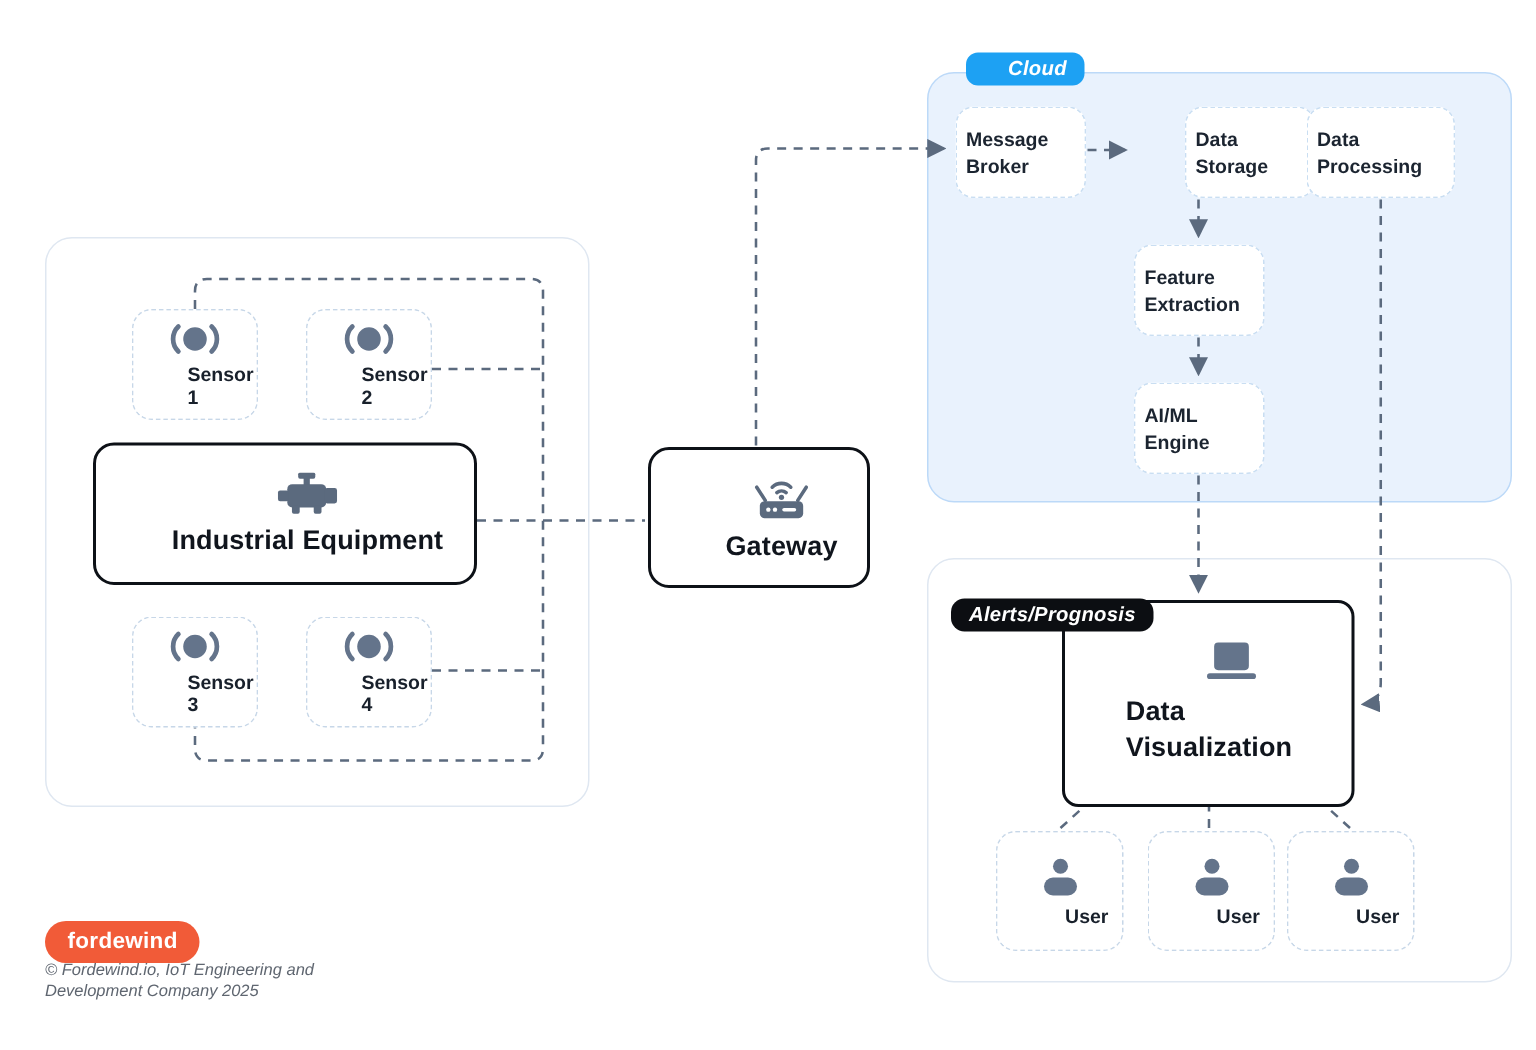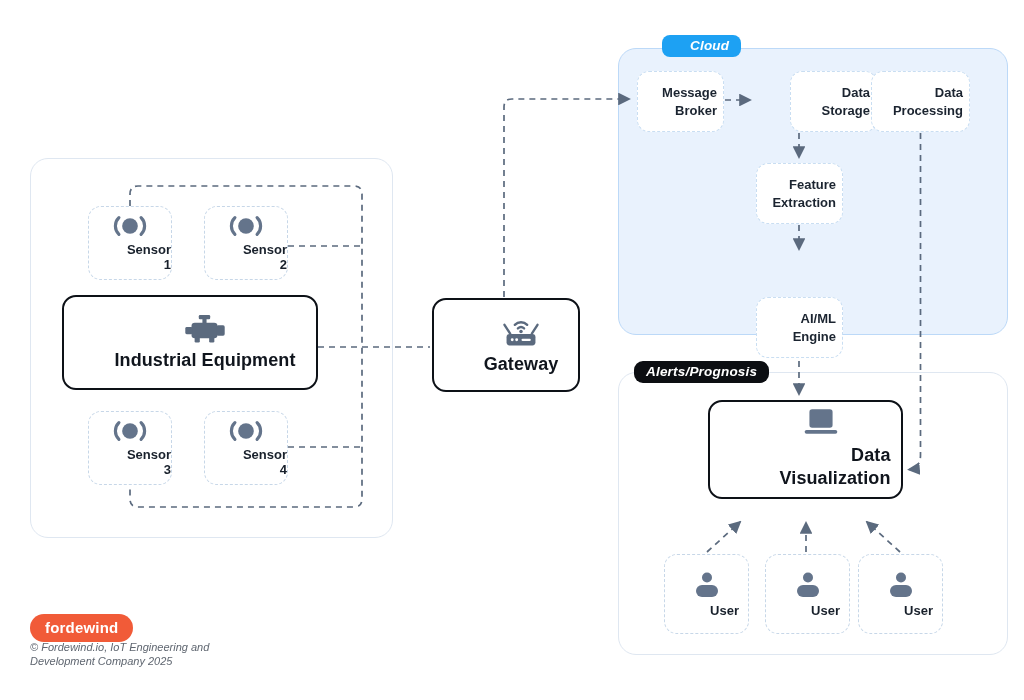--- a/index.html
+++ b/index.html
@@ -8,25 +8,25 @@
 
   .panel { position:absolute; border-radius:18px; box-sizing:border-box; z-index:1; }
   .panel-light { background:#ffffff; border:1.6px solid #dfe7f1; }
   .panel-cloud { background:#e9f2fd; border:1.6px solid #bcd9f8; }
 
   .wires { position:absolute; left:0; top:0; z-index:2; pointer-events:none; }
 
   .badge { position:absolute; z-index:4; font-style:italic; font-weight:700; font-size:13.5px;
            color:#ffffff; padding:3px 12px 4px 12px; border-radius:8px; letter-spacing:.2px; }
   .badge-cloud  { background:#1da1f3; }
-  .badge-alerts { background:#0c0e12; border-radius:9px; }
+  .badge-alerts { background:#0c0e12; border-radius:9px;margin-top:38px; }
 
   .node { position:absolute; z-index:3; box-sizing:border-box; background:#ffffff;
           display:flex; flex-direction:column; align-items:center; justify-content:center;
-          text-align:right; }
+          text-align:left; }
   .node-solid { border:2.6px solid #0d1117; border-radius:14px; gap:7px;padding-left:30px; }
   .node-dashed { border:1.6px dashed #c7d7e8; border-radius:13px; gap:4px; }
   .cloud-node { border:1.6px dashed #c9def2; border-radius:12px; }
 
   .lbl-big   { font-size:18px; font-weight:700; color:#10151d; letter-spacing:.1px; }
   .lbl-small { font-size:13px; font-weight:700; color:#18202b;margin-left:36px; }
   .lbl-node  { font-size:13px; font-weight:600; color:#1b2430; line-height:1.35; padding:0 6px; }
 
   .icon { display:block; }
 
@@ -127,41 +127,41 @@
       </g>
       <circle cx="20" cy="16" r="1.7" fill="#5b6a7e"></circle>
       <rect x="6" y="18.5" width="28" height="11" rx="3" fill="#5b6a7e"></rect>
       <circle cx="11.5" cy="24" r="1.4" fill="#ffffff"></circle>
       <circle cx="15.8" cy="24" r="1.4" fill="#ffffff"></circle>
       <rect x="20.5" y="22.9" width="9" height="2.3" rx="1.15" fill="#ffffff"></rect>
     </svg>
     <span class="lbl-big">Gateway</span>
   </div>
 
-  <div class="badge badge-cloud" style="left:662px; top:35px;padding-left:28px;">Cloud</div>
+  <div class="badge badge-cloud" style="left:644px; top:35px;padding-left:28px;">Cloud</div>
 
   <div class="node node-dashed cloud-node" style="left:637px; top:71px; width:87px; height:61px;">
     <span class="lbl-node">Message Broker</span>
   </div>
   <div class="node node-dashed cloud-node" style="left:756px; top:71px; width:87px; height:61px;margin-left:34px;">
     <span class="lbl-node">Data Storage</span>
   </div>
   <div class="node node-dashed cloud-node" style="left:871px; top:71px; width:99px; height:61px;">
     <span class="lbl-node">Data Processing</span>
   </div>
   <div class="node node-dashed cloud-node" style="left:756px; top:163px; width:87px; height:61px;">
     <span class="lbl-node">Feature Extraction</span>
   </div>
-  <div class="node node-dashed cloud-node" style="left:756px; top:255px; width:87px; height:61px;margin-top:42px;">
+  <div class="node node-dashed cloud-node" style="left:756px; top:255px; width:87px; height:61px;">
     <span class="lbl-node">AI/ML Engine</span>
   </div>
 
   <div class="badge badge-alerts" style="left:634px; top:361px;">Alerts/Prognosis</div>
 
-  <div class="node node-solid" style="left:708px; top:400px; width:195px; height:99px; gap:9px;">
+  <div class="node node-solid" style="left:708px; top:400px; width:195px; height:138px; gap:9px;border-radius:11px;">
     <svg class="icon" width="40" height="26" viewBox="0 0 38 24">
       <rect x="8" y="0" width="22" height="17.5" rx="2.6" fill="#64748b"></rect>
       <rect x="3.5" y="19.5" width="31" height="3.6" rx="1.8" fill="#64748b"></rect>
     </svg>
     <span class="lbl-big" style="line-height:1.3; max-width:140px;">Data Visualization</span>
   </div>
 
   <div class="node node-dashed" style="left:664px; top:554px; width:85px; height:80px;">
     <svg class="icon" width="28" height="28" viewBox="0 0 28 26">
       <circle cx="14" cy="5.5" r="5" fill="#64748b"></circle>

